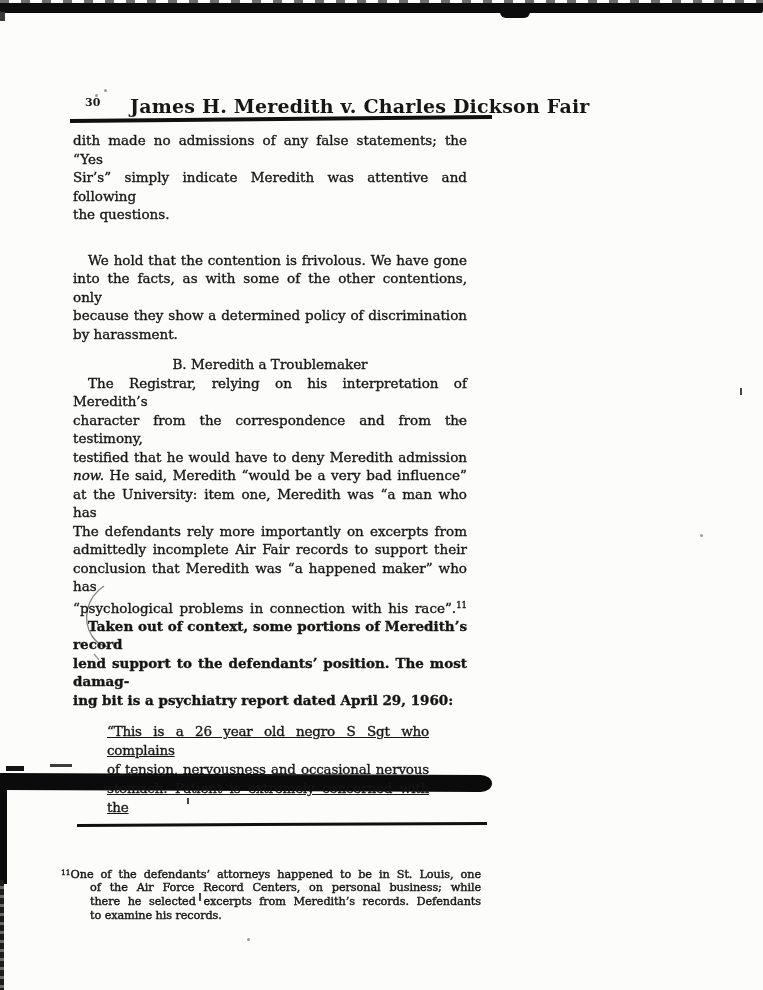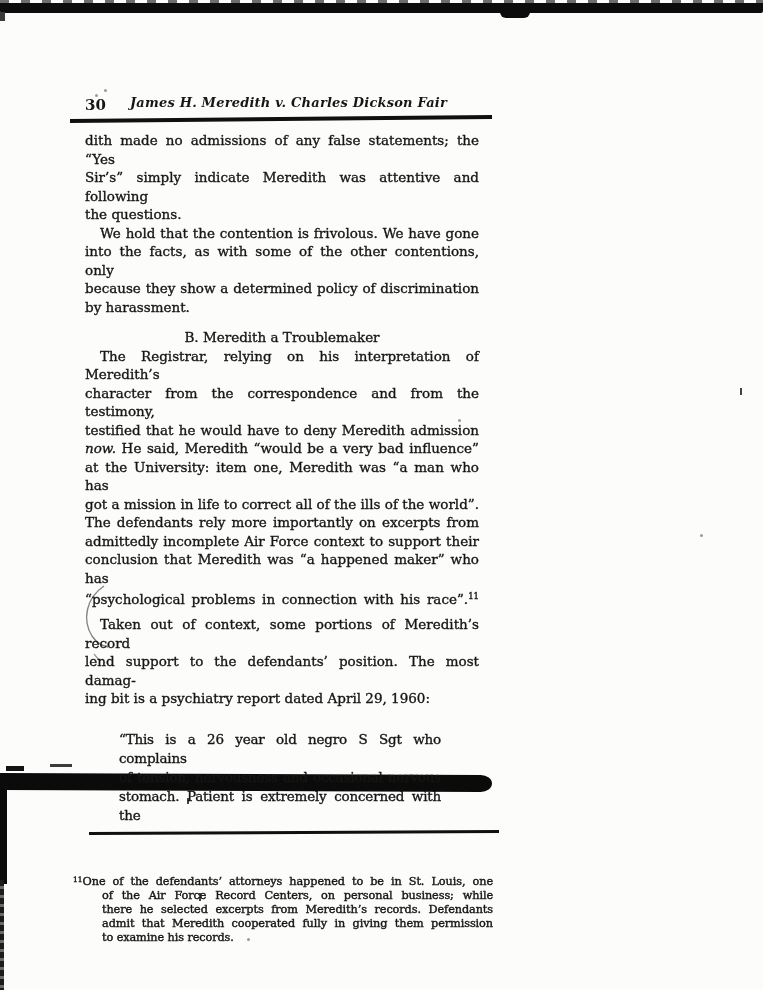--- a/index.html
+++ b/index.html
@@ -20,28 +20,28 @@
     border-radius:0 12px 12px 0/0 9px 9px 0;transform:rotate(0.25deg);}
   #bottom-notch-1{left:6px;top:766px;width:18px;height:5px;background:#131313;}
   #bottom-notch-2{left:50px;top:764px;width:22px;height:3px;background:#3c3c3c;}
   #left-strip{left:0;top:786px;width:7px;height:98px;background:#0b0b0b;}
   #left-strip-2{left:0;top:880px;width:4px;height:110px;
     background:repeating-linear-gradient(180deg,#1c1c1c 0 6px,#6a6a6a 6px 9px);}
   #quote-brace{left:80px;top:584px;}
   .speck{position:absolute;background:#9a9a9a;width:3px;height:3px;border-radius:50%;}
   .tick{position:absolute;background:#444;}
   
-  #page-number{position:absolute;left:85px;top:96px;font-size:15px;font-weight:700;}
-  #running-title{position:absolute;left:130px;top:95px;font-size:13px;
-    font-style:italic;font-weight:700;letter-spacing:.2px;}
+  #page-number{position:absolute;left:85px;top:96px;font-size:11px;font-weight:700;}
+  #running-title{position:absolute;left:130px;top:95px;font-size:19px;
+    font-weight:700;letter-spacing:.2px;}
   #header-rule{position:absolute;left:70px;top:117px;width:422px;height:3.5px;
     background:#101010;transform:rotate(-0.55deg);}
   
   #body-text{
-    position:absolute;left:85px;top:131px;width:394px;
+    position:absolute;left:73px;top:131px;width:394px;
     font-size:13.5px;line-height:18.5px;
     -webkit-text-stroke:0.35px #161616;
   }
   .line{text-align:justify;text-align-last:justify;}
   .line.last{text-align-last:left;}
   .first-indent{text-indent:15px;}
   .paragraph{margin:0;}
   .heading .line{text-align-last:center;}
   .quote{margin-left:34px;width:322px;}
   .quote .line{letter-spacing:-0.2px;line-height:19px;}
@@ -86,53 +86,51 @@
 <div id="running-title">James H. Meredith v. Charles Dickson Fair</div>
 <div id="header-rule"></div>
 
 <div id="body-text">
   <div id="blocks-root">
       <div class="paragraph">
         <div class="line">dith made no admissions of any false statements; the “Yes</div>
         <div class="line">Sir’s” simply indicate Meredith was attentive and following</div>
         <div class="line last">the questions.</div>
       </div>
-      <div class="paragraph" style="margin-top: 0;">
+      <div class="paragraph" style="margin-top: 27px;">
         <div class="line first-indent">We hold that the contention is frivolous.  We have gone</div>
         <div class="line">into the facts, as with some of the other contentions, only</div>
         <div class="line">because they show a determined policy of discrimination</div>
         <div class="line last">by harassment.</div>
       </div>
       <div class="heading" style="margin-top: 12px;">
         <div class="line last">B.  Meredith a Troublemaker</div>
       </div>
       <div class="paragraph" style="">
         <div class="line first-indent">The Registrar, relying on his interpretation of Meredith’s</div>
         <div class="line">character from the correspondence and from the testimony,</div>
         <div class="line">testified that he would have to deny Meredith admission</div>
         <div class="line"><span class="italic">now.</span>  He said, Meredith “would be a very bad influence”</div>
         <div class="line">at the University: item one, Meredith was “a man who has</div>
-        <div class="line">got a mission in life to correct all of the ills of the world”.</div>
         <div class="line">The defendants rely more importantly on excerpts from</div>
-        <div class="line">admittedly incomplete Air Force context to support their</div>
+        <div class="line">admittedly incomplete Air Fair records to support their</div>
         <div class="line">conclusion that Meredith was “a happened maker” who has</div>
         <div class="line">“psychological problems in connection with his race”.<span class="sup">11</span></div>
       </div>
-      <div class="paragraph" style="margin-top: 7px;">
+      <div class="paragraph" style=" font-weight: bold;">
         <div class="line first-indent">Taken out of context, some portions of Meredith’s record</div>
         <div class="line">lend support to the defendants’ position.  The most damag-</div>
         <div class="line last">ing bit is a psychiatry report dated April 29, 1960:</div>
       </div>
-      <div class="quote" style="margin-top: 22px;">
+      <div class="quote" style="margin-top: 13px; text-decoration: underline;">
         <div class="line">“This is a 26 year old negro S Sgt who complains</div>
         <div class="line">of tension, nervousness and occasional nervous</div>
         <div class="line">stomach.  Patient is extremely concerned with the</div>
       </div>
     </div>
   <div id="footnote-rule"></div>
   <div id="footnote">
       <div class="line"><span class="sup">11</span>One of the defendants’ attorneys happened to be in St. Louis, one</div>
       <div class="line">of the Air Force Record Centers, on personal business; while</div>
       <div class="line">there he selected excerpts from Meredith’s records. Defendants</div>
-      <div class="line">admit that Meredith cooperated fully in giving them permission</div>
       <div class="line last">to examine his records.</div>
     </div>
 </div>
 
 </body></html>

